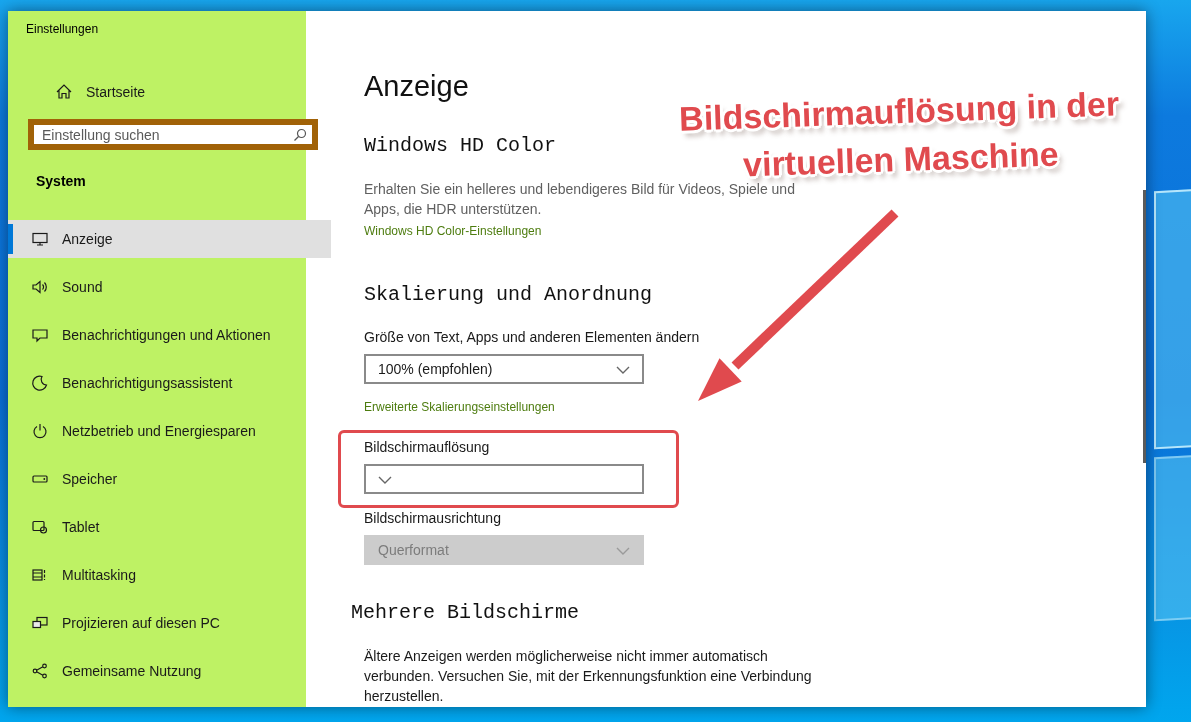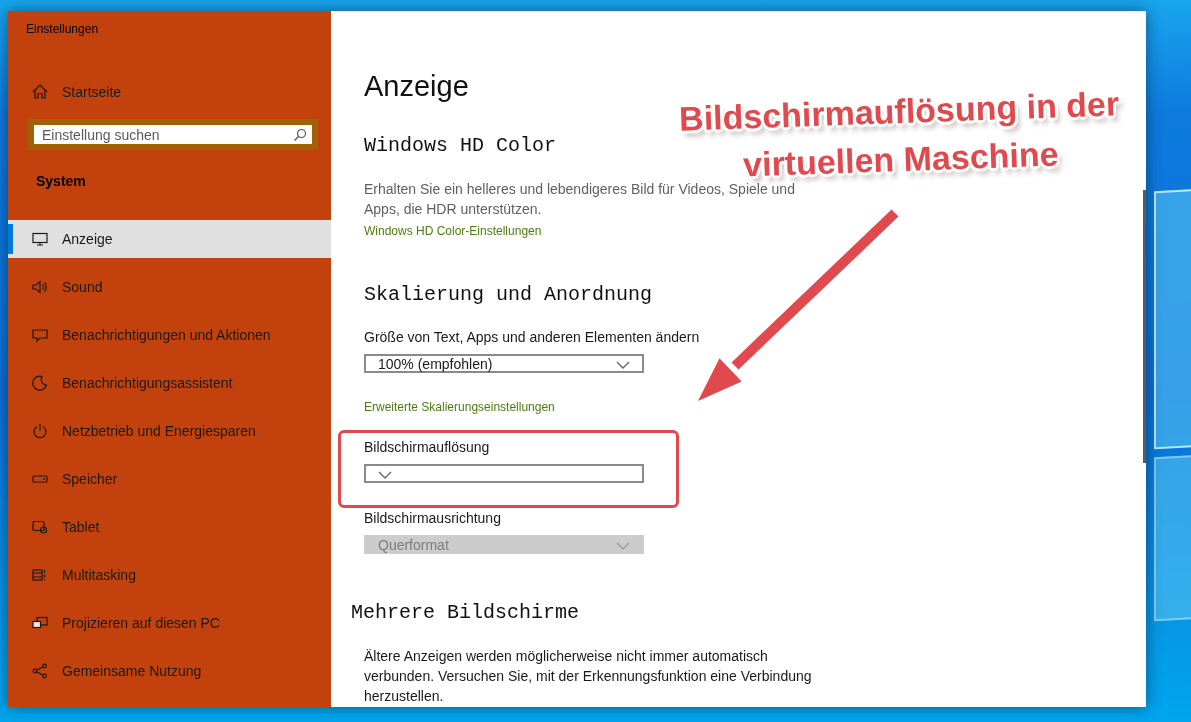--- a/index.html
+++ b/index.html
@@ -15,28 +15,28 @@
   .pane-upper { left:1154px; top:190px; width:50px; height:258px; transform:skewY(-3deg); }
   .pane-lower { left:1154px; top:456px; width:50px; height:164px; transform:skewY(-3deg); border-color:rgba(185,232,252,.55); }
 
   
   .app-window {
     position:absolute; left:8px; top:11px; width:1138px; height:696px;
     background:#ffffff; box-shadow:0 0 14px rgba(0,0,0,.45);
   }
 
   
-  .sidebar { position:absolute; left:0; top:0; width:323px; height:696px; background:#c2410c; }
+  .sidebar { position:absolute; left:0; top:0; width:298px; height:696px; background:#bef264; }
   .win-title { position:absolute; left:18px; top:11px; font-size:12px; color:#000; }
   .side-row { position:absolute; left:0; width:323px; height:38px; display:flex; align-items:center; cursor:default; }
   .side-row .sicon { width:20px; height:20px; margin-left:22px; flex:0 0 auto; display:flex; align-items:center; justify-content:center; }
   .side-row .slabel { margin-left:12px; font-size:14px; color:#1a1a1a; white-space:nowrap; }
   .side-row.selected { background:#e0e0e0; }
   .accent-bar { position:absolute; left:0; top:4px; width:5px; height:30px; background:#0078d7; }
-  .home-row { top:62px; }
+  .home-row { top:62px;padding-left:24px; }
   .search-box {
     position:absolute; left:20px; top:108px; width:290px; height:31px;
     background:#fff; border:6px solid #a16207; display:flex; align-items:center;
   }
   .search-box input {
     border:none; outline:none; flex:1; height:100%; padding:0 8px; font-size:14px;
     font-family:"Liberation Sans", sans-serif; color:#1a1a1a; background:transparent;
   }
   .search-box input::placeholder { color:#5a5a5a; opacity:1; }
   .search-glyph { width:24px; flex:0 0 auto; display:flex; justify-content:center; }
@@ -49,21 +49,21 @@
   .ctrl-btn svg { stroke:#4a4a4a; stroke-width:1.2; fill:none; }
 
   
   .main { position:absolute; left:323px; top:0; width:815px; height:696px; background:#fff; }
   .page-title { position:absolute; left:33px; top:59px; font-size:29px; font-weight:normal; color:#111; }
   .h2 { position:absolute; font-size:20px; font-weight:normal; color:#111;font-family:Liberation Mono, monospace; }
   .body-text { position:absolute; font-size:14px; color:#5f5f5f; line-height:20px; }
   .link { position:absolute; font-size:12px; color:#4d7c0f; cursor:pointer; }
   .field-label { position:absolute; font-size:14px; color:#1a1a1a; }
   .dropdown {
-    position:absolute; width:280px; height:19px; background:#fff; border:2px solid #8a8a8a;
+    position:absolute; width:280px; height:30px; background:#fff; border:2px solid #8a8a8a;
     display:flex; align-items:center; padding:0 12px; font-size:14px; color:#1a1a1a; cursor:default;
   }
   .dropdown .dd-text { flex:1; }
   .dropdown.disabled { background:#cccccc; border-color:#cccccc; color:#7c7c7c; }
   .chev { flex:0 0 auto; }
   .scrollbar { position:absolute; left:1135px; top:179px; width:3px; height:273px; background:#5a5a5a; }
 
   
   .anno-text {
     position:absolute; left:652px; top:88px; width:496px; text-align:center;

